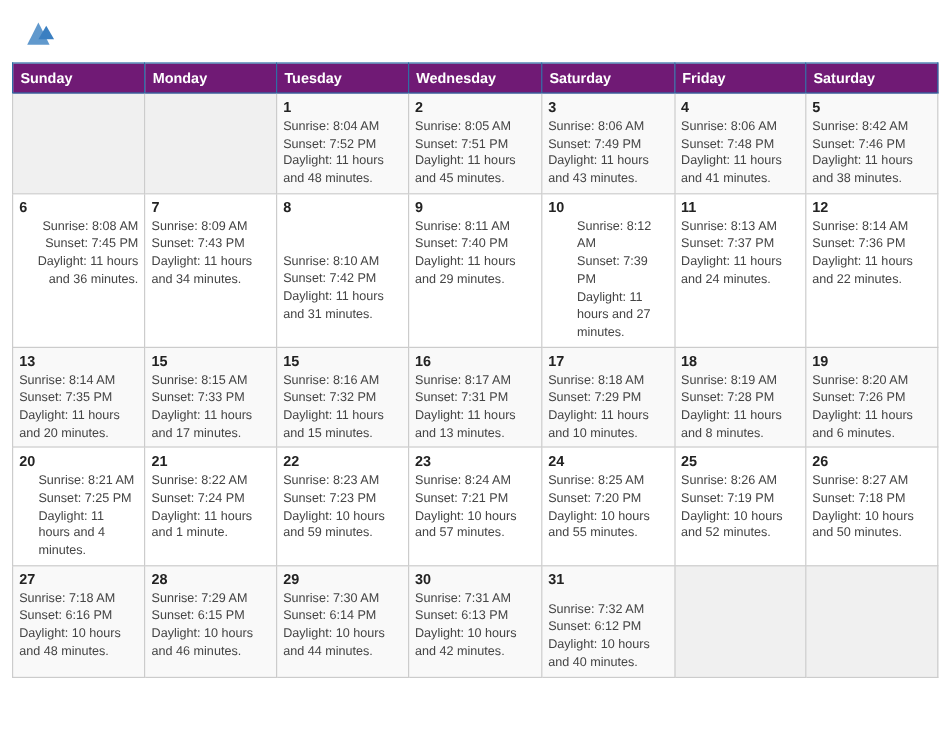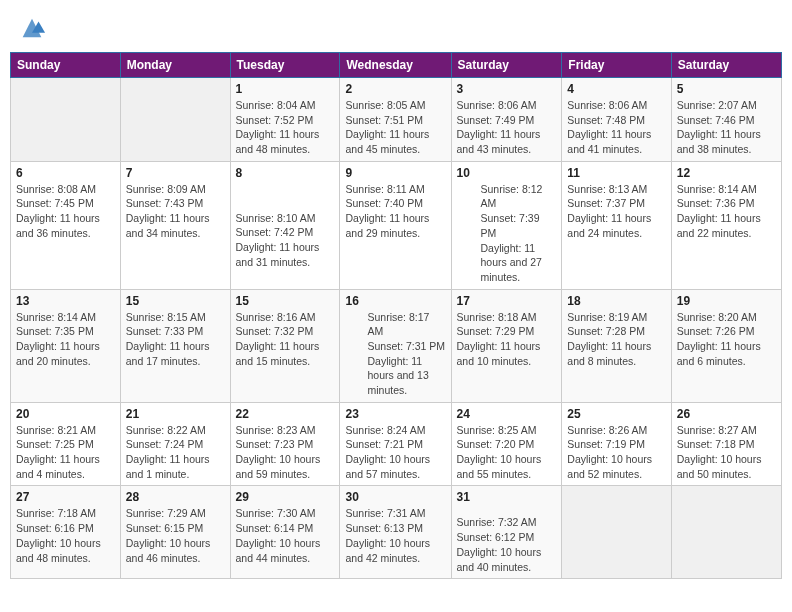--- a/index.html
+++ b/index.html
@@ -145,29 +145,29 @@
 Daylight: 11 hours and 43 minutes.</div>
         </td>
         <td>
           <span class="day-number">4</span>
           <div class="day-info" style="white-space: pre-line;">Sunrise: 8:06 AM
 Sunset: 7:48 PM
 Daylight: 11 hours and 41 minutes.</div>
         </td>
         <td>
           <span class="day-number">5</span>
-          <div class="day-info" style="white-space: pre-line;">Sunrise: 2:07 AM
+          <div class="day-info" style="white-space: pre-line;">Sunrise: 8:42 AM
 Sunset: 7:46 PM
 Daylight: 11 hours and 38 minutes.</div>
         </td>
       </tr>
       <tr>
         <td>
           <span class="day-number">6</span>
-          <div class="day-info" style="white-space: pre-line;">Sunrise: 8:08 AM
+          <div class="day-info" style="white-space: pre-line; text-align: right;">Sunrise: 8:08 AM
 Sunset: 7:45 PM
 Daylight: 11 hours and 36 minutes.</div>
         </td>
         <td>
           <span class="day-number">7</span>
           <div class="day-info" style="white-space: pre-line;">Sunrise: 8:09 AM
 Sunset: 7:43 PM
 Daylight: 11 hours and 34 minutes.</div>
         </td>
         <td>
@@ -215,21 +215,21 @@
 Daylight: 11 hours and 17 minutes.</div>
         </td>
         <td>
           <span class="day-number">15</span>
           <div class="day-info" style="white-space: pre-line;">Sunrise: 8:16 AM
 Sunset: 7:32 PM
 Daylight: 11 hours and 15 minutes.</div>
         </td>
         <td>
           <span class="day-number">16</span>
-          <div class="day-info" style="white-space: pre-line; margin-left: 22px;">Sunrise: 8:17 AM
+          <div class="day-info" style="white-space: pre-line;">Sunrise: 8:17 AM
 Sunset: 7:31 PM
 Daylight: 11 hours and 13 minutes.</div>
         </td>
         <td>
           <span class="day-number">17</span>
           <div class="day-info" style="white-space: pre-line;">Sunrise: 8:18 AM
 Sunset: 7:29 PM
 Daylight: 11 hours and 10 minutes.</div>
         </td>
         <td>
@@ -241,21 +241,21 @@
         <td>
           <span class="day-number">19</span>
           <div class="day-info" style="white-space: pre-line;">Sunrise: 8:20 AM
 Sunset: 7:26 PM
 Daylight: 11 hours and 6 minutes.</div>
         </td>
       </tr>
       <tr>
         <td>
           <span class="day-number">20</span>
-          <div class="day-info" style="white-space: pre-line;">Sunrise: 8:21 AM
+          <div class="day-info" style="white-space: pre-line; margin-left: 16px;">Sunrise: 8:21 AM
 Sunset: 7:25 PM
 Daylight: 11 hours and 4 minutes.</div>
         </td>
         <td>
           <span class="day-number">21</span>
           <div class="day-info" style="white-space: pre-line;">Sunrise: 8:22 AM
 Sunset: 7:24 PM
 Daylight: 11 hours and 1 minute.</div>
         </td>
         <td>

